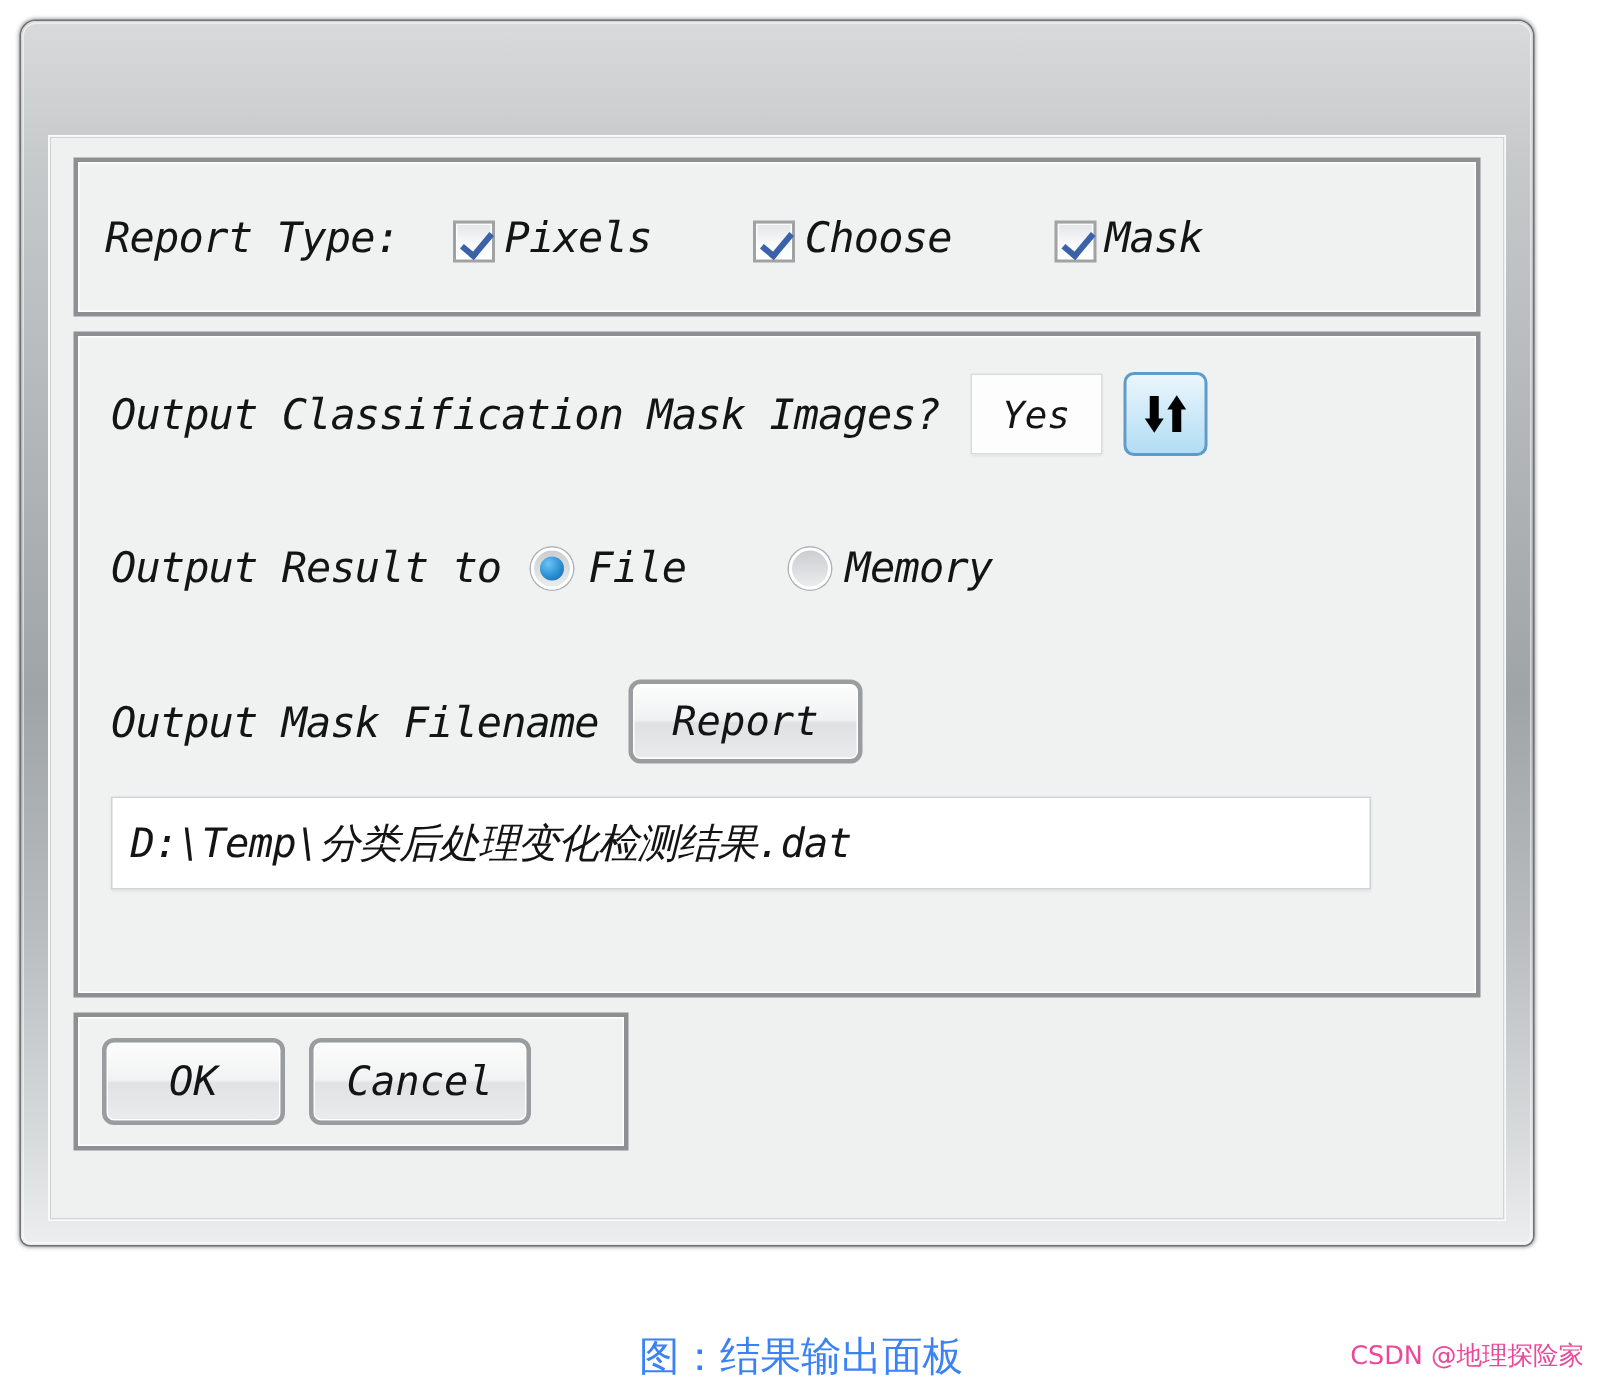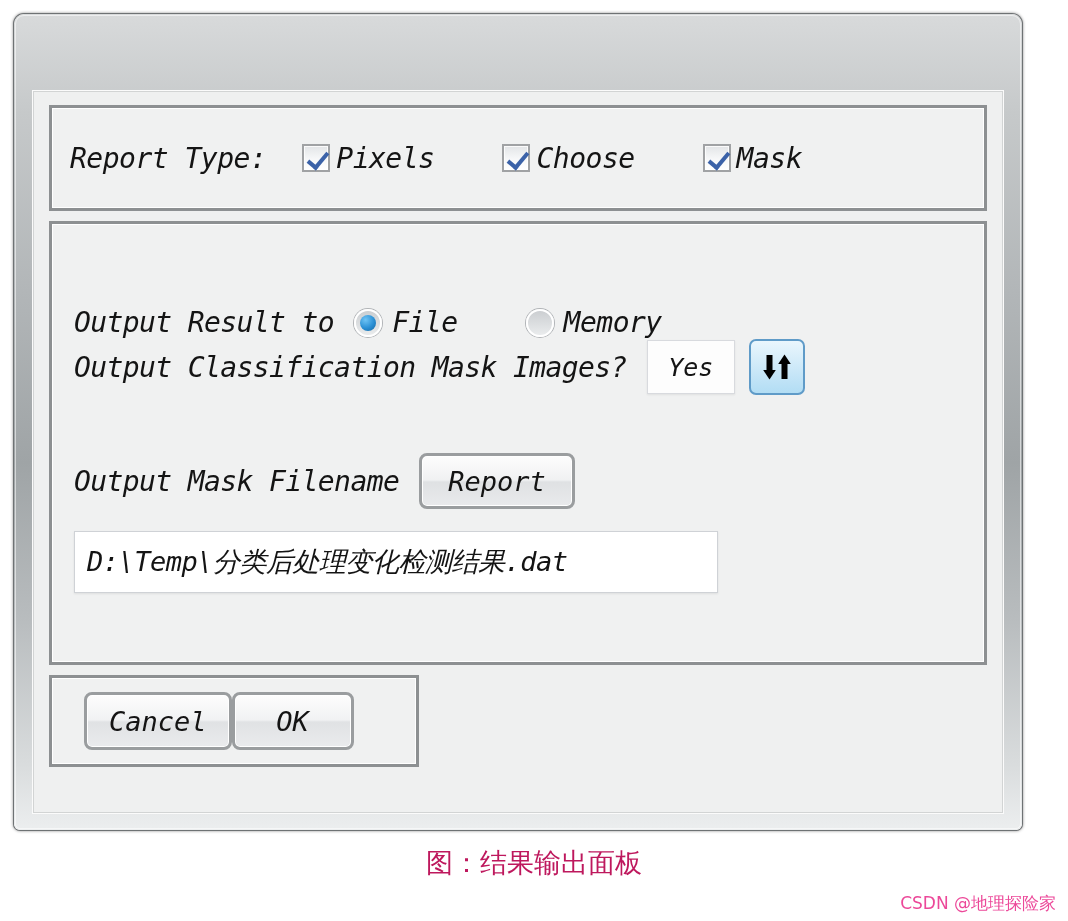--- a/index.html
+++ b/index.html
@@ -130,21 +130,21 @@
     align-items: center;
     padding: 0 18px;
   }
   #report-type-label {
     font-size: 28px;
     letter-spacing: -0.5px;
     white-space: nowrap;
   }
   .checkbox-group {
     display: flex;
-    align-items: center;
+    align-items: flex-end;
     cursor: pointer;
     white-space: nowrap;
   }
   .checkbox-box {
     width: 28px;
     height: 28px;
     border: 2px solid #a0a2a4;
     background: linear-gradient(to bottom, #e3e5e7 0%, #f7f8f9 55%, #ffffff 100%);
     box-sizing: border-box;
     position: relative;
@@ -258,21 +258,21 @@
     align-items: center;
     justify-content: center;
     font-size: 27px;
     cursor: pointer;
     box-sizing: border-box;
   }
 
   
   #mask-filename-input {
     margin-top: 22px;
-    width: 644px;
+    width: 840px;
     height: 62px;
     background: #ffffff;
     border: 1px solid #cfd2d6;
     box-shadow: 0 1px 2px rgba(0,0,0,0.08);
     display: flex;
     align-items: center;
     padding: 0 12px;
     font-size: 27px;
     box-sizing: border-box;
     letter-spacing: -0.5px;
@@ -304,25 +304,25 @@
     font-size: 27px;
     cursor: pointer;
     box-sizing: border-box;
   }
   #cancel-button { margin-left: 16px; }
 
   
   #figure-caption {
     position: absolute;
     left: 0;
-    top: 845px;
+    top: 886px;
     width: 1068px;
     text-align: center;
     font-size: 27px;
-    color: #be185d;
+    color: #3b82f6;
     font-family: Liberation Mono, monospace;
   }
   #watermark {
     position: absolute;
     right: 12px;
     bottom: 6px;
     font-size: 17px;
     color: #ec4899;
     font-family: "DejaVu Sans", sans-serif;
     white-space: nowrap;
@@ -349,61 +349,61 @@
         <span class="checkbox-label mono">Choose</span>
       </div>
 
       <div class="checkbox-group" style="margin-left:68px;">
         <span class="checkbox-box checked"></span>
         <span class="checkbox-label mono">Mask</span>
       </div>
     </div>
 
     <div id="output-options-panel" class="panel">
-
-      <div class="opt-row" id="output-result-row">
-        <span class="opt-text mono">Output Result to</span>
-
-        <div class="radio-group" style="margin-left:20px;">
-          <span class="radio-circle selected"></span>
-          <span class="radio-label mono">File</span>
-        </div>
-
-        <div class="radio-group" style="margin-left:68px;">
-          <span class="radio-circle"></span>
-          <span class="radio-label mono">Memory</span>
-        </div>
-      </div>
 
       <div class="opt-row" id="mask-images-row">
         <span class="opt-text mono">Output Classification Mask Images?</span>
         <div id="mask-images-value" class="mono">Yes</div>
         <div id="mask-images-toggle">
           <svg width="34" height="34" viewBox="0 0 34 34" aria-hidden="true">
             <g fill="#000000">
               <rect x="6.5" y="5" width="6" height="17"></rect>
               <polygon points="3.2,20 15.8,20 9.5,29.5"></polygon>
               <rect x="21.5" y="12" width="6" height="17"></rect>
               <polygon points="18.2,14 30.8,14 24.5,4.5"></polygon>
             </g>
           </svg>
         </div>
       </div>
 
+      <div class="opt-row" id="output-result-row">
+        <span class="opt-text mono">Output Result to</span>
+
+        <div class="radio-group" style="margin-left:20px;">
+          <span class="radio-circle selected"></span>
+          <span class="radio-label mono">File</span>
+        </div>
+
+        <div class="radio-group" style="margin-left:68px;">
+          <span class="radio-circle"></span>
+          <span class="radio-label mono">Memory</span>
+        </div>
+      </div>
+
       <div class="opt-row" id="mask-filename-row">
         <span class="opt-text mono">Output Mask Filename</span>
         <div id="choose-button" class="mono">Report</div>
       </div>
 
       <div id="mask-filename-input" class="mono" title="">D:\Temp\分类后处理变化检测结果.dat</div>
     </div>
 
     <div id="buttons-panel" class="panel">
+      <div class="dialog-button mono" id="ok-button">OK</div>
       <div class="dialog-button mono" id="cancel-button">Cancel</div>
-      <div class="dialog-button mono" id="ok-button">OK</div>
     </div>
 
   </div>
 </div>
 
 <div id="figure-caption">图：结果输出面板</div>
 
 <div id="watermark">CSDN @地理探险家</div>
 
 </body></html>

